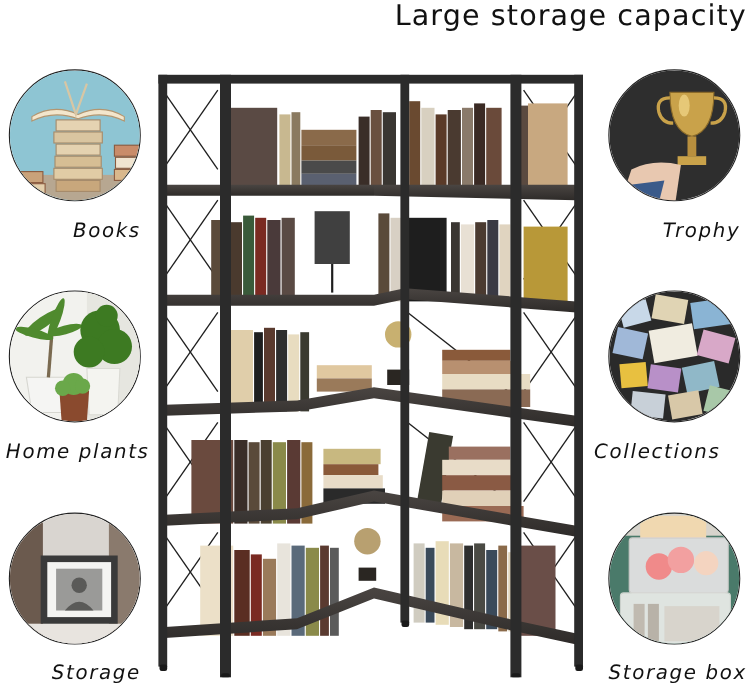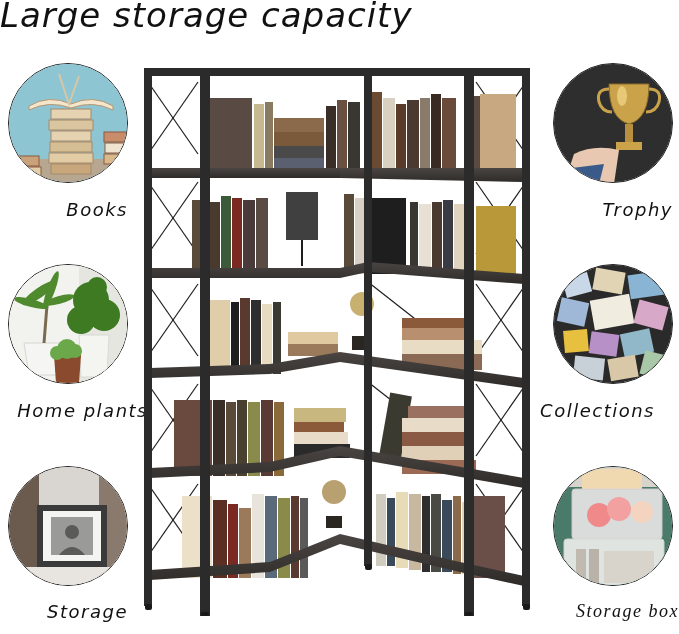--- a/index.html
+++ b/index.html
@@ -1,17 +1,17 @@
 <!DOCTYPE html>
 <html><head>
 <meta charset="utf-8">
 <style>
   * { box-sizing: border-box; margin: 0; padding: 0; }
   body { width: 679px; height: 634px; background: #ffffff; position: relative; overflow: hidden; font-family: "DejaVu Sans", sans-serif; }
-  .title { position: absolute; top: 0; left: 0; width: 679px; text-align: left; font-size: 34px; font-style: italic; color: #111; letter-spacing: 1px; line-height: 30px; }
+  .title { position: absolute; top: 0; left: 0; width: 679px; text-align: right; font-size: 26px; color: #111; letter-spacing: 1px; line-height: 30px; }
   .label { position: absolute; font-size: 18px; font-style: italic; color: #111; letter-spacing: 1.5px; text-align: right; white-space: nowrap; }
   .circle { position: absolute; width: 120px; height: 120px; border-radius: 50%; border: 1.5px solid #222; overflow: hidden; }
   .shelf-unit { position: absolute; left: 140px; top: 64px; width: 394px; height: 552px; }
 </style>
 </head>
 <body>
 
 <div class="title">Large storage capacity</div>
 
 <div class="circle" style="left:8px; top:63px;">
@@ -55,21 +55,21 @@
       <circle cx="72" cy="55" r="14"></circle>
       <circle cx="88" cy="22" r="10"></circle>
     </g>
     <g fill="#6aa84a">
       <circle cx="58" cy="84" r="10"></circle>
       <circle cx="48" cy="88" r="7"></circle>
       <circle cx="66" cy="86" r="7"></circle>
     </g>
   </svg>
 </div>
-<div class="label" style="left:12px; top:400px; width:136px;">Home plants</div>
+<div class="label" style="left:0px; top:400px; width:136px;">Home plants</div>
 
 <div class="circle" style="left:8px; top:466px;">
   <svg width="120" height="120" viewBox="0 0 120 120">
     <rect width="120" height="120" fill="#d9d5d0"></rect>
     <rect x="0" y="0" width="30" height="120" fill="#6b5a4e"></rect>
     <rect x="90" y="0" width="30" height="120" fill="#8a7a6d"></rect>
     <rect x="0" y="100" width="120" height="20" fill="#e8e4df"></rect>
     <rect x="28" y="38" width="70" height="62" fill="#3a3a3a"></rect>
     <rect x="34" y="44" width="58" height="50" fill="#f4f4f2"></rect>
     <rect x="42" y="50" width="42" height="38" fill="#9a9a98"></rect>
@@ -121,21 +121,21 @@
     <rect x="18" y="22" width="90" height="50" rx="3" fill="#f4eef0" opacity="0.85" stroke="#e0d8d8"></rect>
     <circle cx="45" cy="48" r="12" fill="#f08a8a"></circle>
     <circle cx="65" cy="42" r="12" fill="#f2a0a0"></circle>
     <circle cx="88" cy="45" r="11" fill="#f4d4c0"></circle>
     <rect x="10" y="72" width="100" height="48" rx="3" fill="#f0f0ee" opacity="0.9" stroke="#dcdcd8"></rect>
     <rect x="22" y="82" width="10" height="34" fill="#c0bab0"></rect>
     <rect x="35" y="82" width="10" height="34" fill="#b8b2a8"></rect>
     <rect x="50" y="84" width="50" height="32" fill="#d8d4cc"></rect>
   </svg>
 </div>
-<div class="label" style="left:545px; top:601px; width:134px;font-family:Liberation Serif, serif;">Storage box</div>
+<div class="label" style="left:545px; top:601px; width:134px;">Storage box</div>
 
 <div class="shelf-unit">
   <svg width="394" height="552" viewBox="0 0 394 552">
     <defs>
       <linearGradient id="shelfg" x1="0" y1="0" x2="0" y2="1">
         <stop offset="0" stop-color="#4a4542"></stop>
         <stop offset="1" stop-color="#2e2b29"></stop>
       </linearGradient>
     </defs>
 

